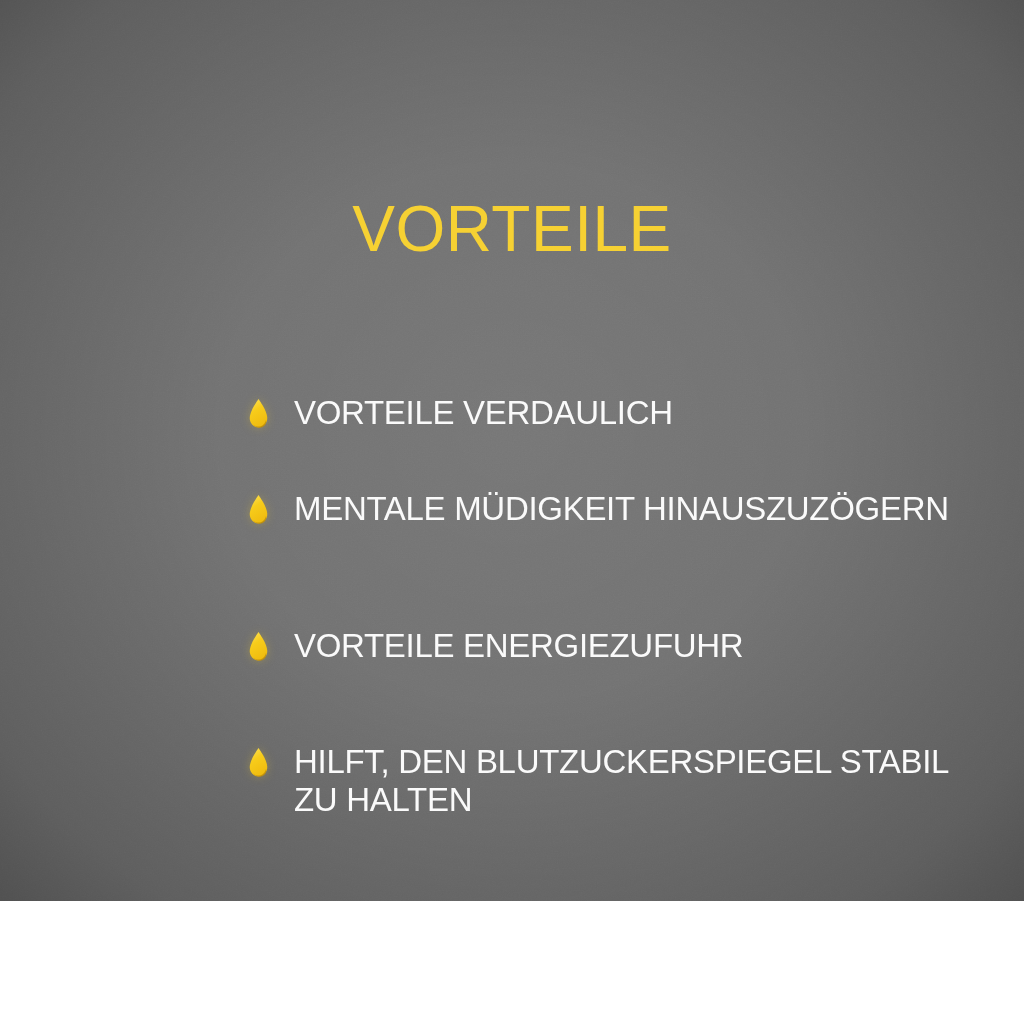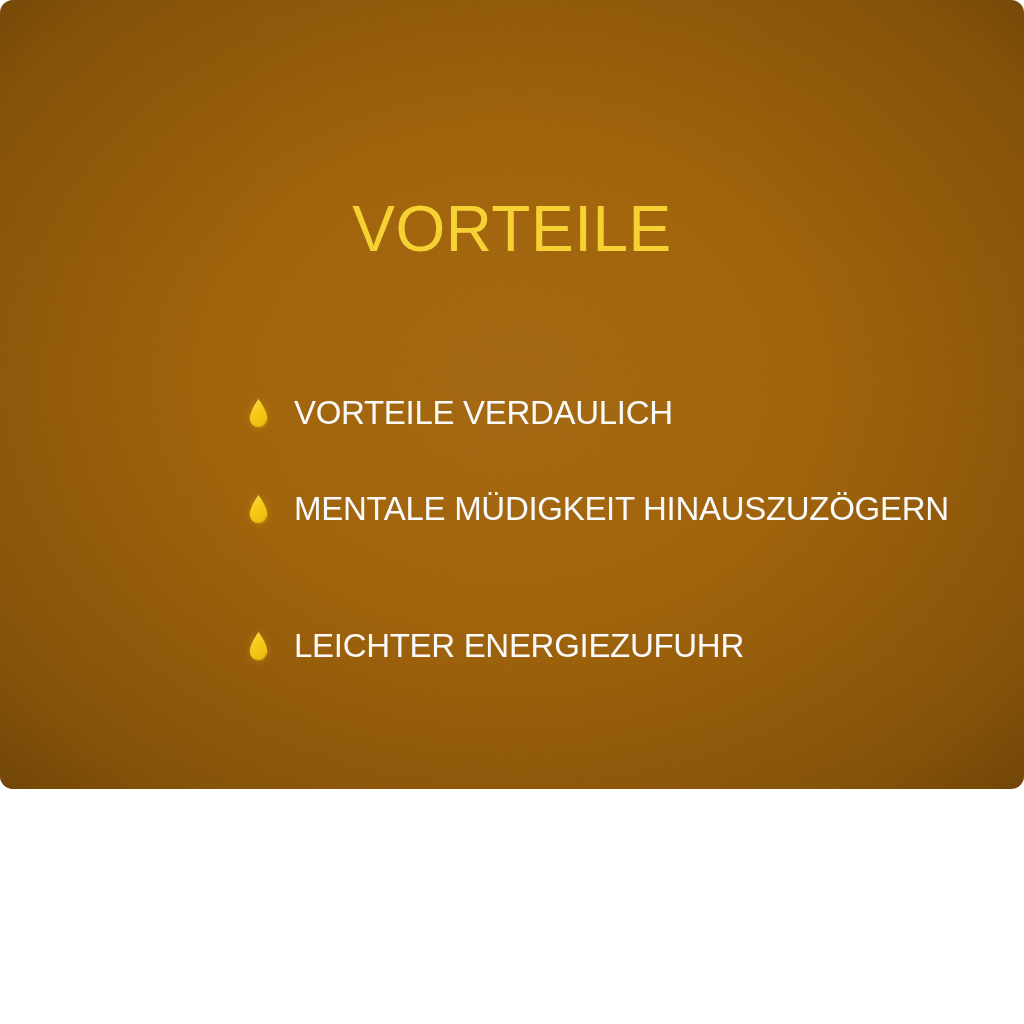--- a/index.html
+++ b/index.html
@@ -8,24 +8,23 @@
   }
   body {
     width: 1024px;
     height: 1024px;
     overflow: hidden;
     font-family: "Liberation Sans", sans-serif;
   }
   .canvas {
     position: relative;
     width: 1024px;
-    height: 789px;
-    background: #a16207;
+    height: 901px;
+    background: #737373;
     overflow: hidden;
-    border-radius: 13px;
   }
   .texture-svg {
     position: absolute;
     inset: 0;
     width: 100%;
     height: 100%;
     pointer-events: none;
   }
   .vignette {
     position: absolute;
@@ -138,19 +137,36 @@
           <linearGradient id="dropFill2" x1="0" y1="0" x2="0.4" y2="1">
             <stop offset="0" stop-color="#ffe45c"></stop>
             <stop offset="0.45" stop-color="#f7cc1b"></stop>
             <stop offset="1" stop-color="#f0bd10"></stop>
           </linearGradient>
         </defs>
         <path fill="url(#dropFill2)" d="M12 1 C12 1 3.5 12.5 3.5 19.5 C3.5 24.6 7.3 28.6 12 28.6 C16.7 28.6 20.5 24.6 20.5 19.5 C20.5 12.5 12 1 12 1 Z"></path>
         <path fill="#bd8c09" opacity="0.8" d="M7.2 25.6 C9 27.5 11.6 28.2 14.2 27.4 C16.9 26.5 18.8 24.2 19.3 21.4 C20 24.2 18.4 27.2 15.6 28.4 C12.6 29.6 9.1 28.3 7.2 25.6 Z"></path>
       </svg>
       <div class="benefit-text">
-        <div>LEICHTER ENERGIEZUFUHR</div>
+        <div>VORTEILE ENERGIEZUFUHR</div>
       </div>
     </div>
 
+    <div class="benefit-row row-3">
+      <svg class="droplet" xmlns="http://www.w3.org/2000/svg" viewBox="0 0 24 32">
+        <defs>
+          <linearGradient id="dropFill3" x1="0" y1="0" x2="0.4" y2="1">
+            <stop offset="0" stop-color="#ffe45c"></stop>
+            <stop offset="0.45" stop-color="#f7cc1b"></stop>
+            <stop offset="1" stop-color="#f0bd10"></stop>
+          </linearGradient>
+        </defs>
+        <path fill="url(#dropFill3)" d="M12 1 C12 1 3.5 12.5 3.5 19.5 C3.5 24.6 7.3 28.6 12 28.6 C16.7 28.6 20.5 24.6 20.5 19.5 C20.5 12.5 12 1 12 1 Z"></path>
+        <path fill="#bd8c09" opacity="0.8" d="M7.2 25.6 C9 27.5 11.6 28.2 14.2 27.4 C16.9 26.5 18.8 24.2 19.3 21.4 C20 24.2 18.4 27.2 15.6 28.4 C12.6 29.6 9.1 28.3 7.2 25.6 Z"></path>
+      </svg>
+      <div class="benefit-text">
+        <div>HILFT, DEN BLUTZUCKERSPIEGEL STABIL</div>
+        <div>ZU HALTEN</div>
+      </div>
+    </div>
 
   </div>
 </div>
 
 </body></html>

